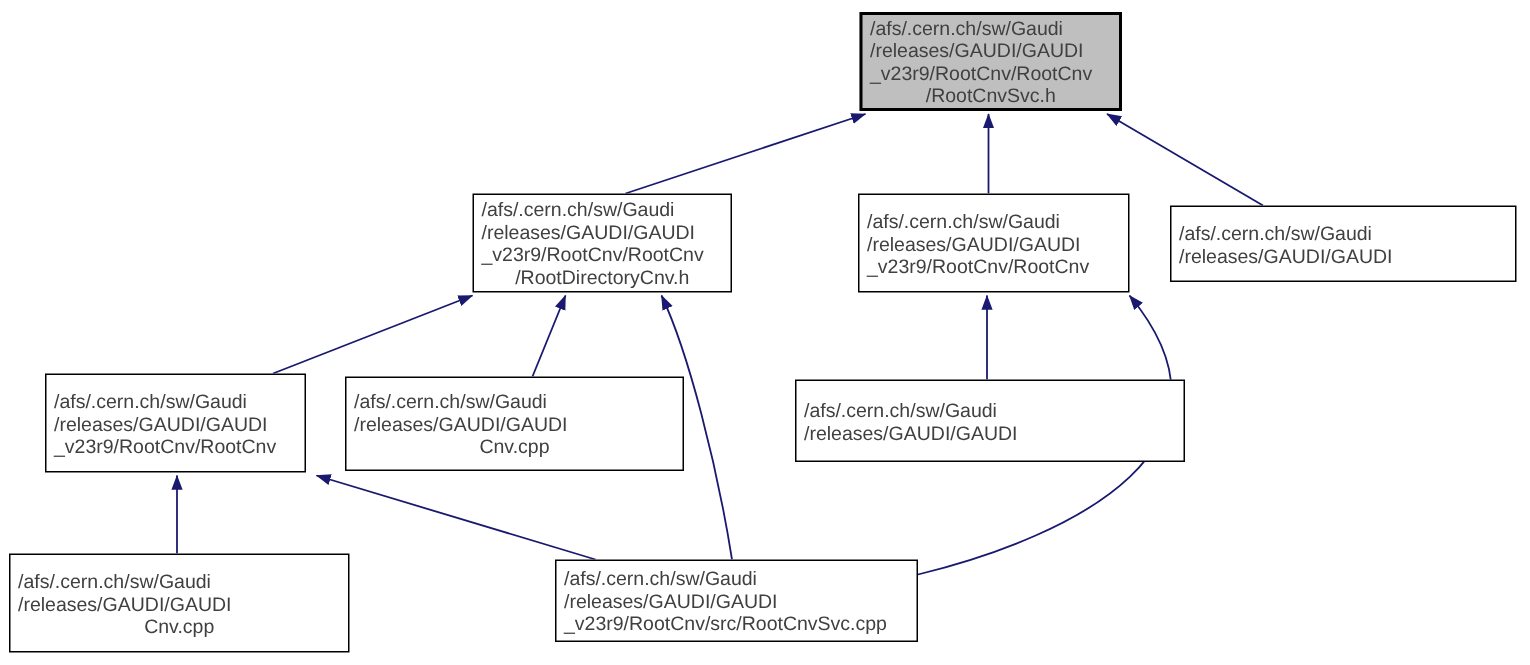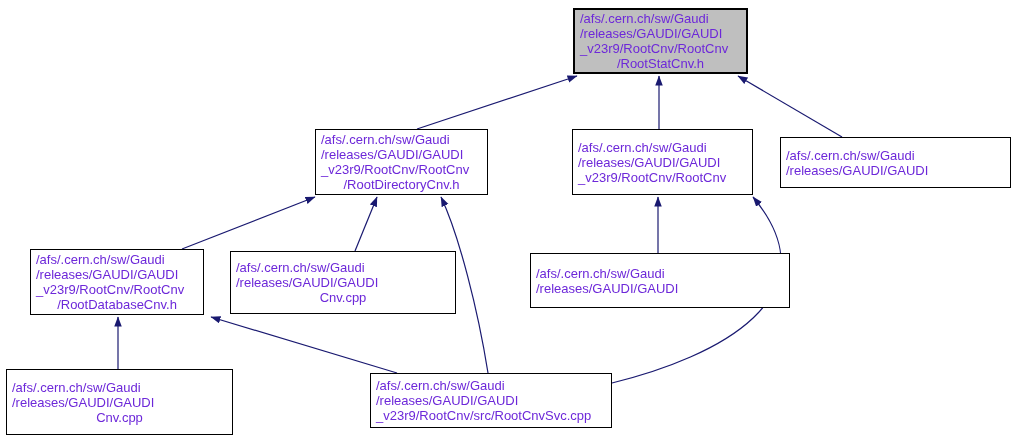--- a/index.html
+++ b/index.html
@@ -26,21 +26,21 @@
   .graph-node {
     position: absolute;
     box-sizing: border-box;
     border: 1px solid #000000;
     background: #ffffff;
     display: flex;
     flex-direction: column;
     justify-content: center;
     font-size: 13px;
     line-height: 15px;
-    color: #6d28d9;
+    color: #404040;
     padding: 2px 5px;
     white-space: nowrap;
     cursor: pointer;
   }
   .graph-node.highlighted {
     background: #bfbfbf;
     border-width: 2px;
     cursor: default;
   }
   .graph-node .node-line {
@@ -71,42 +71,41 @@
         <path d="M612,383 C718,357 836,297 753,197" fill="none" stroke="#191970" stroke-width="1.2" marker-end="url(#arrowhead)"></path>
         <path d="M118,369 L118,317" fill="none" stroke="#191970" stroke-width="1.2" marker-end="url(#arrowhead)"></path>
         <path d="M397,373 L211,317" fill="none" stroke="#191970" stroke-width="1.2" marker-end="url(#arrowhead)"></path>
       </g>
   </svg>
   <div id="node-layer">
       <div class="graph-node highlighted" style="left: 573px; top: 8px; width: 175px; height: 66px; border-color: rgb(0, 0, 0); background: rgb(191, 191, 191);">
         <div class="node-line">/afs/.cern.ch/sw/Gaudi</div>
         <div class="node-line">/releases/GAUDI/GAUDI</div>
         <div class="node-line">_v23r9/RootCnv/RootCnv</div>
-        <div class="node-line center">/RootStatCnv.h</div>
+        <div class="node-line center">/RootCnvSvc.h</div>
       </div>
       <div class="graph-node" style="left: 315px; top: 129px; width: 173px; height: 66px; border-color: rgb(0, 0, 0); background: rgb(255, 255, 255);">
         <div class="node-line">/afs/.cern.ch/sw/Gaudi</div>
         <div class="node-line">/releases/GAUDI/GAUDI</div>
         <div class="node-line">_v23r9/RootCnv/RootCnv</div>
         <div class="node-line center">/RootDirectoryCnv.h</div>
       </div>
       <div class="graph-node" style="left: 572px; top: 129px; width: 181px; height: 66px; border-color: rgb(0, 0, 0); background: rgb(255, 255, 255);">
         <div class="node-line">/afs/.cern.ch/sw/Gaudi</div>
         <div class="node-line">/releases/GAUDI/GAUDI</div>
         <div class="node-line">_v23r9/RootCnv/RootCnv</div>
       </div>
       <div class="graph-node" style="left: 780px; top: 137px; width: 231px; height: 51px; border-color: rgb(0, 0, 0); background: rgb(255, 255, 255);">
         <div class="node-line">/afs/.cern.ch/sw/Gaudi</div>
         <div class="node-line">/releases/GAUDI/GAUDI</div>
       </div>
       <div class="graph-node" style="left: 30px; top: 249px; width: 174px; height: 66px; border-color: rgb(0, 0, 0); background: rgb(255, 255, 255);">
         <div class="node-line">/afs/.cern.ch/sw/Gaudi</div>
         <div class="node-line">/releases/GAUDI/GAUDI</div>
         <div class="node-line">_v23r9/RootCnv/RootCnv</div>
-        <div class="node-line center">/RootDatabaseCnv.h</div>
       </div>
       <div class="graph-node" style="left: 230px; top: 251px; width: 226px; height: 63px; border-color: rgb(0, 0, 0); background: rgb(255, 255, 255);">
         <div class="node-line">/afs/.cern.ch/sw/Gaudi</div>
         <div class="node-line">/releases/GAUDI/GAUDI</div>
         <div class="node-line center">Cnv.cpp</div>
       </div>
       <div class="graph-node" style="left: 530px; top: 253px; width: 260px; height: 55px; border-color: rgb(0, 0, 0); background: rgb(255, 255, 255);">
         <div class="node-line">/afs/.cern.ch/sw/Gaudi</div>
         <div class="node-line">/releases/GAUDI/GAUDI</div>
       </div>

